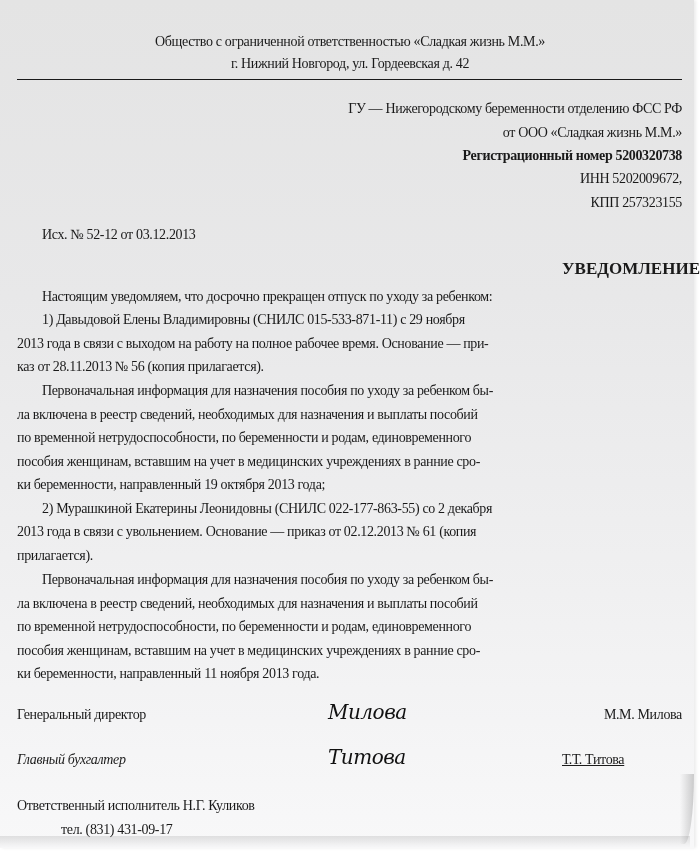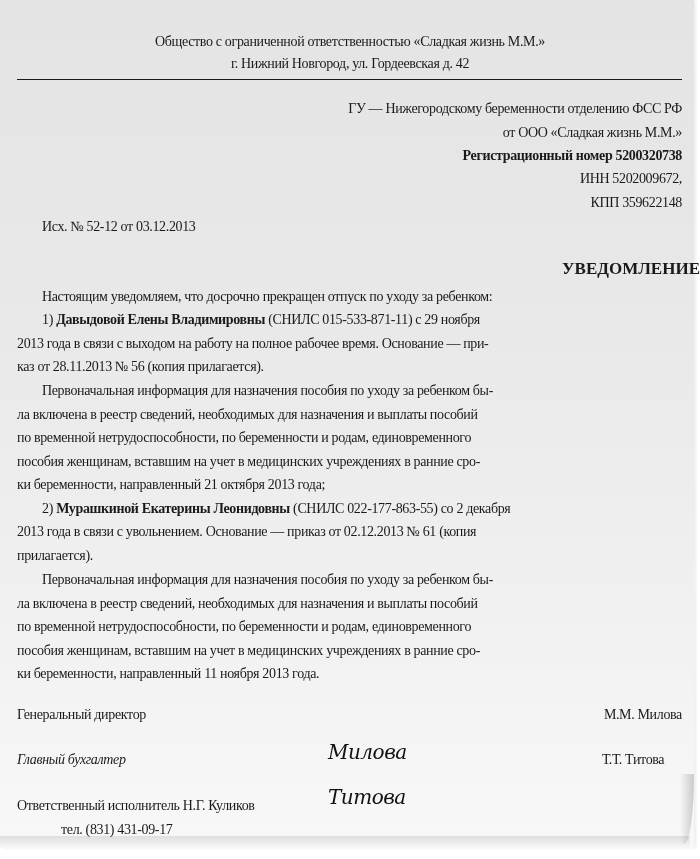--- a/index.html
+++ b/index.html
@@ -70,80 +70,79 @@
       top: 79px;
       width: 665px;
       height: 0;
       border-top: 1.6px solid #1a1a1a;
     }
     .title {
       font-weight: bold;
       font-size: 17px;
       letter-spacing: 0;
     }
-    b { font-weight: bold; }
+    b { font-weight: normal; }
     .sig {
       position: absolute;
       font-family: "DejaVu Serif", serif;
       font-style: italic;
       font-size: 20px;
       color: #111;
       letter-spacing: -0.5px;
-      margin-top: 40px;
     }
   </style>
 </head>
 <body>
 
 <div class="paper">
   <div class="paper-bottom-shadow"></div>
   <div class="paper-curl"></div>
 </div>
 
 <div class="content">
 
   <div class="line center" style="top:31px;">Общество с ограниченной ответственностью «Сладкая жизнь М.М.»</div>
   <div class="line center" style="top:53px;">г. Нижний Новгород, ул. Гордеевская д. 42</div>
   <div class="rule"></div>
 
   <div class="line right" style="top:98px;">ГУ — Нижегородскому беременности отделению ФСС РФ</div>
   <div class="line right" style="top:122px;text-align:center;">от ООО «Сладкая жизнь М.М.»</div>
   <div class="line right" style="top:145px;font-weight:bold;">Регистрационный номер 5200320738</div>
   <div class="line right" style="top:168px;">ИНН 5202009672,</div>
-  <div class="line right" style="top:192px;">КПП 359622148</div>
+  <div class="line right" style="top:192px;">КПП 257323155</div>
 
-  <div class="line" style="left:42px; top:216px;">Исх. № 52-12 от 03.12.2013</div>
+  <div class="line" style="left:42px; top:224px;">Исх. № 52-12 от 03.12.2013</div>
 
   <div class="line center title" style="top:258px;text-align:right;">УВЕДОМЛЕНИЕ</div>
 
   <div class="line" style="left:42px; top:286px;">Настоящим уведомляем, что досрочно прекращен отпуск по уходу за ребенком:</div>
 
   <div class="line" style="left:42px; top:309px;"><span>1) </span><b>Давыдовой Елены Владимировны</b><span> (СНИЛС 015-533-871-11) с 29 ноября</span></div>
   <div class="line" style="left:17px; top:333px;">2013 года в связи с выходом на работу на полное рабочее время. Основание — при-</div>
   <div class="line" style="left:17px; top:356px;">каз от 28.11.2013 № 56 (копия прилагается).</div>
 
   <div class="line" style="left:42px; top:380px;">Первоначальная информация для назначения пособия по уходу за ребенком бы-</div>
   <div class="line" style="left:17px; top:404px;">ла включена в реестр сведений, необходимых для назначения и выплаты пособий</div>
   <div class="line" style="left:17px; top:427px;">по временной нетрудоспособности, по беременности и родам, единовременного</div>
   <div class="line" style="left:17px; top:451px;">пособия женщинам, вставшим на учет в медицинских учреждениях в ранние сро-</div>
-  <div class="line" style="left:17px; top:474px;">ки беременности, направленный 21 октября 2013 года;</div>
+  <div class="line" style="left:17px; top:474px;">ки беременности, направленный 19 октября 2013 года;</div>
 
   <div class="line" style="left:42px; top:498px;"><span>2) </span><b>Мурашкиной Екатерины Леонидовны</b><span> (СНИЛС 022-177-863-55) со 2 декабря</span></div>
   <div class="line" style="left:17px; top:521px;">2013 года в связи с увольнением. Основание — приказ от 02.12.2013 № 61 (копия</div>
   <div class="line" style="left:17px; top:545px;">прилагается).</div>
 
   <div class="line" style="left:42px; top:569px;">Первоначальная информация для назначения пособия по уходу за ребенком бы-</div>
   <div class="line" style="left:17px; top:593px;">ла включена в реестр сведений, необходимых для назначения и выплаты пособий</div>
   <div class="line" style="left:17px; top:616px;">по временной нетрудоспособности, по беременности и родам, единовременного</div>
   <div class="line" style="left:17px; top:640px;">пособия женщинам, вставшим на учет в медицинских учреждениях в ранние сро-</div>
   <div class="line" style="left:17px; top:663px;">ки беременности, направленный 11 ноября 2013 года.</div>
 
   <div class="line" style="left:17px; top:704px;">Генеральный директор</div>
   <div class="sig" style="left:328px; top:700px;">Милова</div>
   <div class="line right" style="top:704px;">М.М. Милова</div>
 
   <div class="line" style="left:17px; top:749px;font-style:italic;">Главный бухгалтер</div>
   <div class="sig" style="left:328px; top:745px;">Титова</div>
-  <div class="line" style="left:602px; top:749px;">Т.Т. Титова</div>
+  <div class="line" style="left:562px; top:749px;text-decoration:underline;">Т.Т. Титова</div>
 
   <div class="line" style="left:17px; top:795px;">Ответственный исполнитель Н.Г. Куликов</div>
   <div class="line" style="left:17px; top:819px;margin-left:44px;">тел. (831) 431-09-17</div>
 </div>
 
 </body></html>

